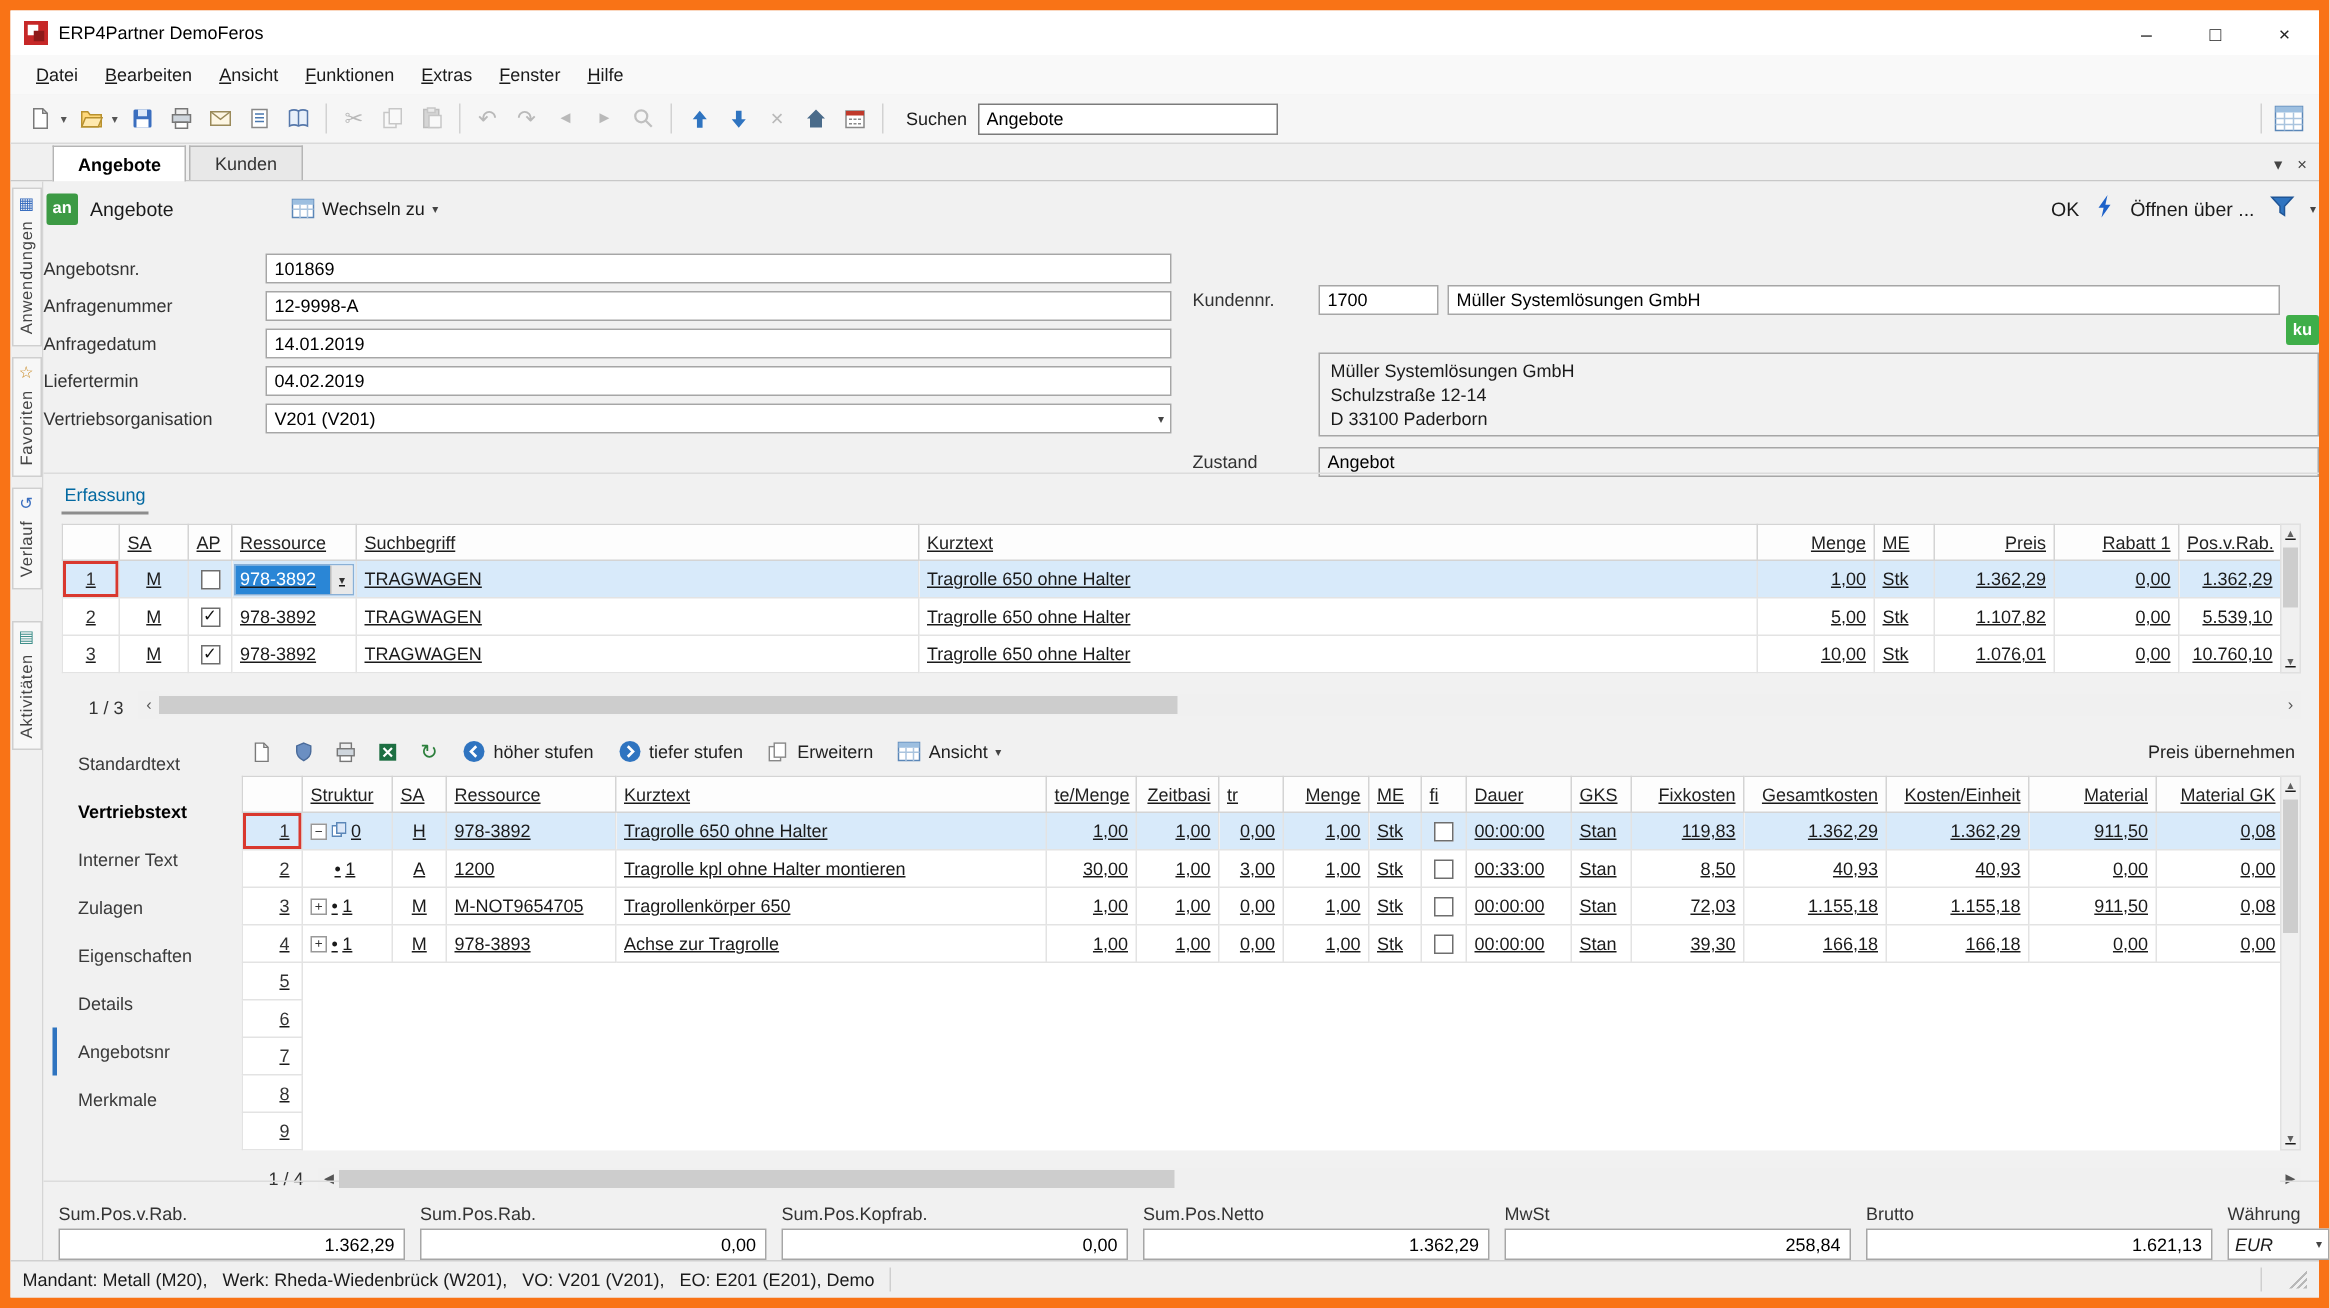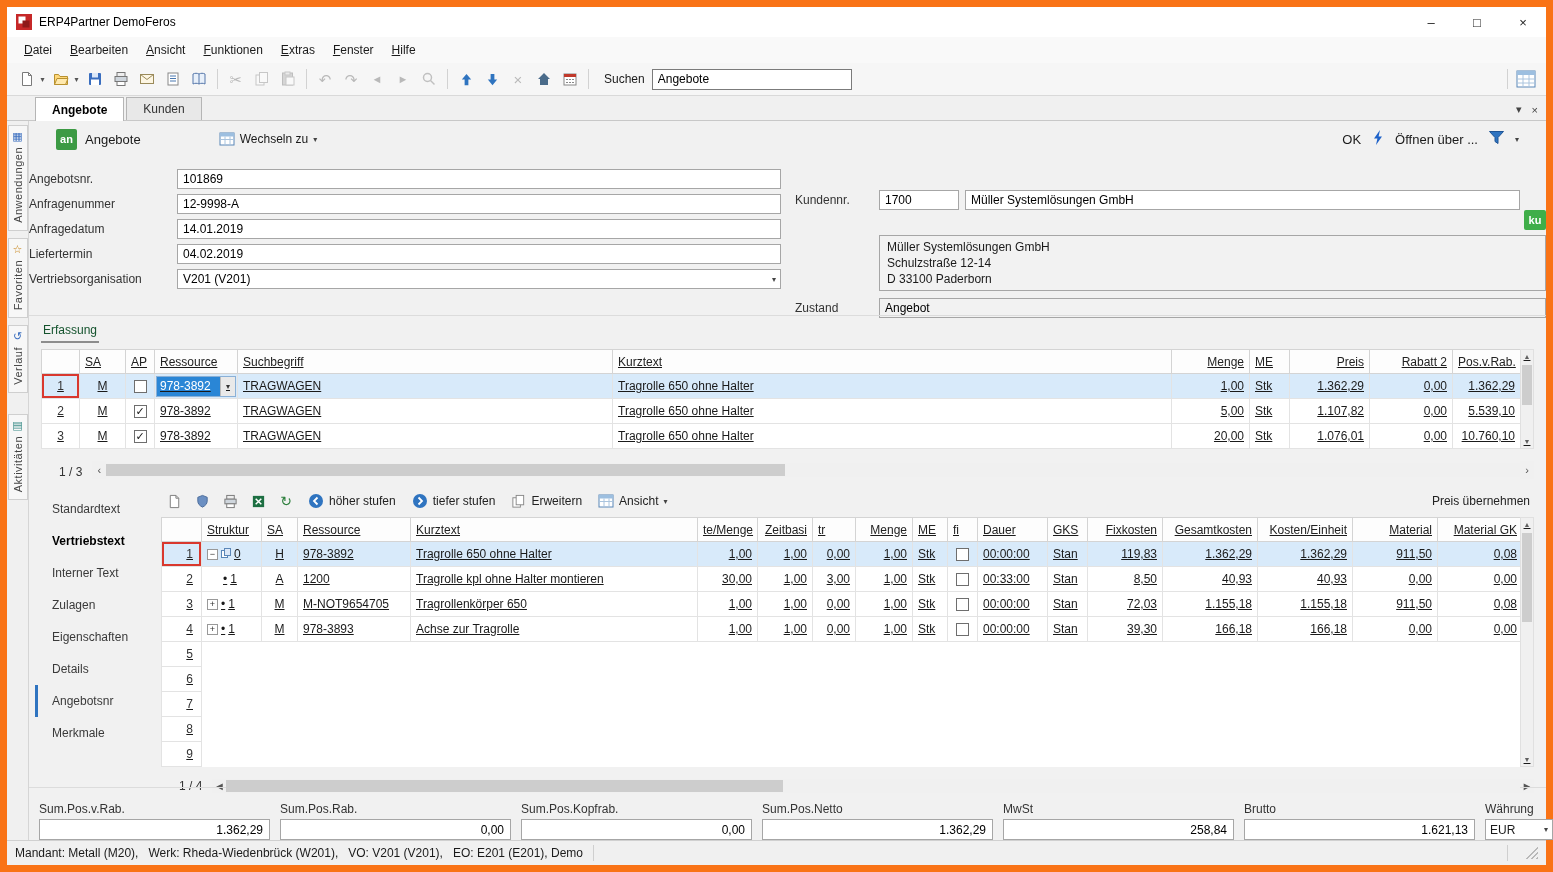--- a/index.html
+++ b/index.html
@@ -41,21 +41,21 @@
   
   .main { flex:1; display:flex; min-height:0; }
   .leftstrip { width:22px; background:#f0f0f0; border-right:1px solid #d5d5d5; padding-top:4px; display:flex; flex-direction:column; align-items:center; flex:0 0 auto; }
   .vtab { width:20px; border:1px solid #cfcfcf; background:#f7f7f7; display:flex; flex-direction:column; align-items:center; gap:5px; padding:5px 0 7px; margin-bottom:7px; }
   .vtab .vico { font-size:11px; line-height:1; }
   .vtab-label { writing-mode:vertical-rl; transform:rotate(180deg); font-size:11px; color:#444; letter-spacing:.5px; }
   .vtab.gap { margin-top:14px; }
   .content { flex:1; background:#f1f1f1; display:flex; flex-direction:column; min-width:0; }
 
   
-  .dochead { height:36px; display:flex; align-items:center; padding:0 27px; flex:0 0 auto; }
+  .dochead { height:36px; display:flex; align-items:center; padding:0 2px; flex:0 0 auto; }
   .badge { width:21px; height:21px; border-radius:2px; color:#fff; font-size:11px; font-weight:bold; display:flex; align-items:center; justify-content:center; }
   .badge.an { background:#3c9a44; }
   .badge.ku { background:#3fae49; width:22px; height:20px;margin-top:41px; }
   .dochead-title { font-size:13px; margin-left:8px; }
   .wechseln { display:flex; align-items:center; gap:5px; margin-left:72px; padding:3px 6px; }
   .dd { font-size:8px; color:#444; }
   .dochead-right { margin-left:auto; display:flex; align-items:center; gap:10px; }
   .ok-btn { font-size:13px; }
   .open-over { font-size:13px; }
 
@@ -84,21 +84,21 @@
   .rownum { text-align:center; color:#333; }
   .rownum.rnum-r { text-align:right; padding-right:8px; }
   .focus-red { box-shadow:inset 0 0 0 2px #d9382e; }
   .cb { width:13px; height:13px; border:1px solid #6e6e6e; background:#fff; display:inline-flex; align-items:center; justify-content:center; font-size:11px; line-height:1; color:#111; vertical-align:middle; }
   .combo { display:flex; align-items:stretch; background:#fff; border:1px solid #8ab0d6; height:21px; }
   .combo-sel { flex:1; background:#2a86d6; color:#fff; padding:2px 3px; overflow:hidden; white-space:nowrap; }
   .combo-btn { width:15px; background:#e9e9e9; border-left:1px solid #bbb; display:flex; align-items:center; justify-content:center; font-size:8px; color:#333; }
   tr.empty td.void { border:none; background:#fff; }
 
   .section-erfassung { padding:4px 12px 0; border-top:1px solid #dcdcdc; flex:0 0 auto; }
-  .sec-label { display:inline-block; color:#14532d; padding:3px 2px 4px; border-bottom:2px solid #8d8d8d; margin-bottom:6px; }
+  .sec-label { display:inline-block; color:#0369a1; padding:3px 2px 4px; border-bottom:2px solid #8d8d8d; margin-bottom:6px; }
   .etable-row, .ktable-row { display:flex;text-decoration:underline; }
   .table-wrap { overflow:hidden; }
 
   .vscroll { width:14px; background:#f0f0f0; border:1px solid #e0e0e0; display:flex; flex-direction:column; align-items:center; flex:0 0 auto; }
   .vs-btn { font-size:7px; color:#606060; height:13px; display:flex; align-items:center; }
   .vs-track { flex:1; width:100%; position:relative; }
   .vs-thumb { position:absolute; left:1px; right:1px; top:2px; height:55%; background:#cdcdcd; }
 
   .hscroll-row { display:flex; align-items:flex-end; height:18px; margin-top:12px; }
   .page-ind { color:#333; padding:0 10px 0 18px; }
@@ -121,21 +121,21 @@
   .exp-sp { display:inline-block; width:13px; }
   .struktur span { margin-right:3px; }
   .stack-ico { display:inline-block; vertical-align:middle; }
 
   
   .summary { display:flex; gap:10px; padding:14px 12px 0 10px; flex:0 0 auto; border-top:1px solid #dcdcdc; margin-top:4px; }
   .sumfield { width:231px; flex:0 0 auto; }
   .sumfield.cur { width:68px; }
   .sum-label { color:#333; margin-bottom:3px; }
   .sum-input { width:100%; height:21px; border:1px solid #a6a6a6; background:#fff; padding:2px 6px; font-size:12px; text-align:right; }
-  .cur-select { height:21px; border:1px solid #a6a6a6; background:#fff; display:flex; align-items:center; justify-content:space-between; padding:0 4px; }
+  .cur-select { height:21px; border:1px solid #a6a6a6; background:#fff; display:flex; align-items:center; justify-content:space-between; padding:0 4px;font-style:italic; }
 
   
   .statusbar { height:25px; background:#f0f0f0; border-top:1px solid #d0d0d0; display:flex; align-items:center; padding:0 8px; flex:0 0 auto; }
   .sb-sep { width:1px; height:16px; background:#cfcfcf; margin:0 10px; }
   .sb-right { margin-left:auto; display:flex; align-items:center; }
   .grip { width:12px; height:12px; margin-left:8px; background:
     linear-gradient(135deg, transparent 0 50%, #b8b8b8 50% 58%, transparent 58% 70%, #b8b8b8 70% 78%, transparent 78% 90%, #b8b8b8 90% 100%); }
 </style>
 </head>
 <body>
@@ -416,21 +416,21 @@
                 <tr>
                   <th></th>
                   <th>SA</th>
                   <th>AP</th>
                   <th>Ressource</th>
                   <th>Suchbegriff</th>
                   <th>Kurztext</th>
                   <th class="num">Menge</th>
                   <th>ME</th>
                   <th class="num">Preis</th>
-                  <th class="num">Rabatt 2</th>
+                  <th class="num">Rabatt 1</th>
                   <th class="num">Pos.v.Rab.</th>
                 </tr>
               </thead>
               <tbody>
                 <tr class="sel">
                   <td class="rownum focus-red">1</td>
                   <td class="ctr">M</td>
                   <td class="ctr"><span class="cb"></span></td>
                   <td style="padding:1px">
                     <span class="combo">
@@ -463,21 +463,21 @@
                 </tr>
                 <tr>
                   <td class="rownum">3</td>
                   <td class="ctr">M</td>
                   <td class="ctr"><span class="cb">
                         <span>✓</span>
                       </span></td>
                   <td>978-3892</td>
                   <td>TRAGWAGEN</td>
                   <td>Tragrolle 650 ohne Halter</td>
-                  <td class="num">20,00</td>
+                  <td class="num">10,00</td>
                   <td>Stk</td>
                   <td class="num">1.076,01</td>
                   <td class="num">0,00</td>
                   <td class="num">10.760,10</td>
                 </tr>
               </tbody>
             </table>
           </div>
           <div class="vscroll" style="height:100px">
             <span class="vs-btn">▲</span>

